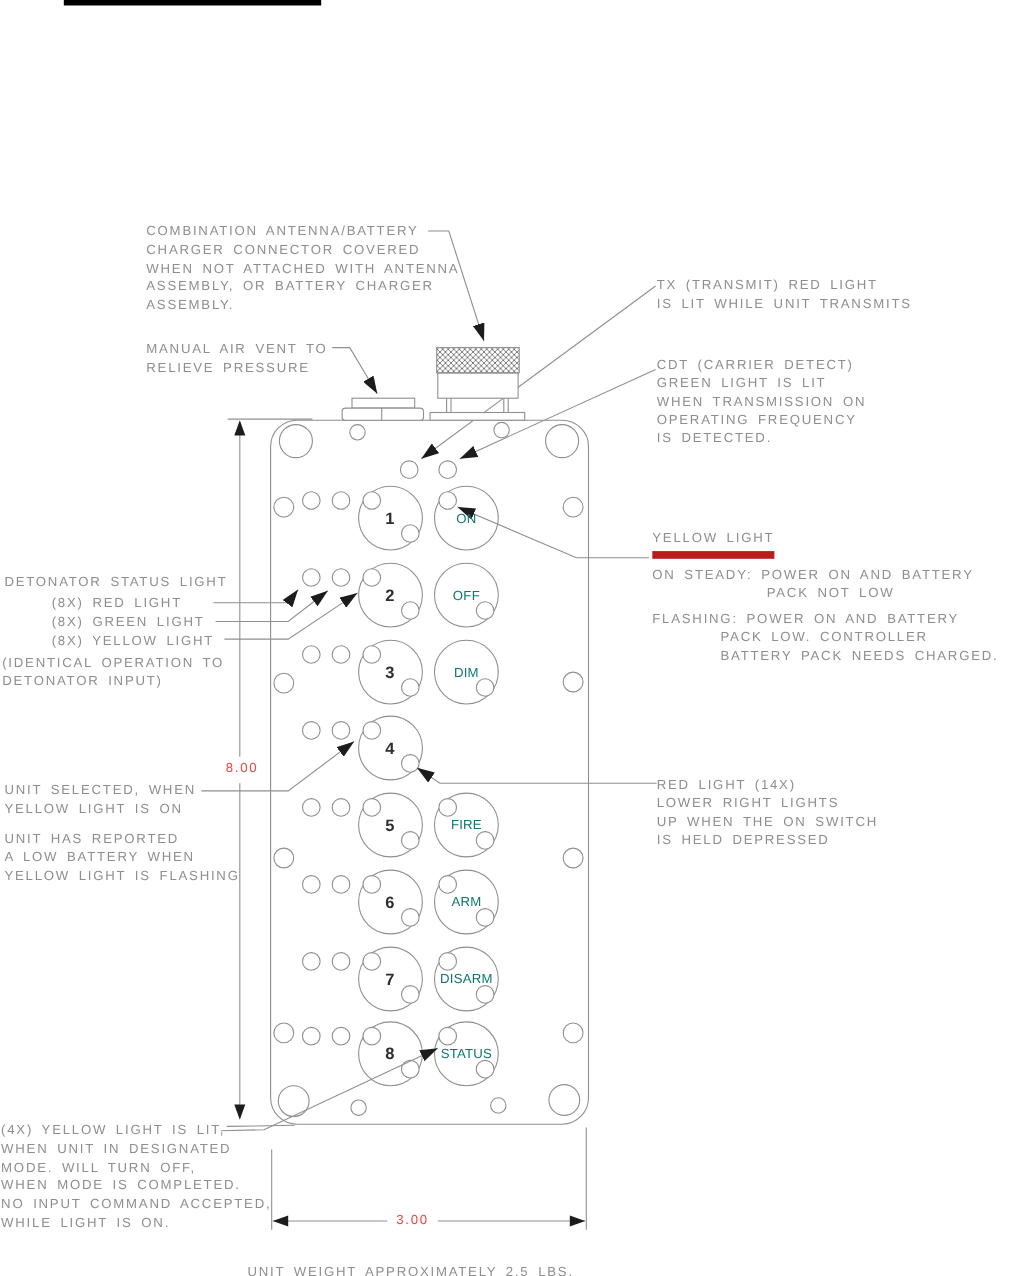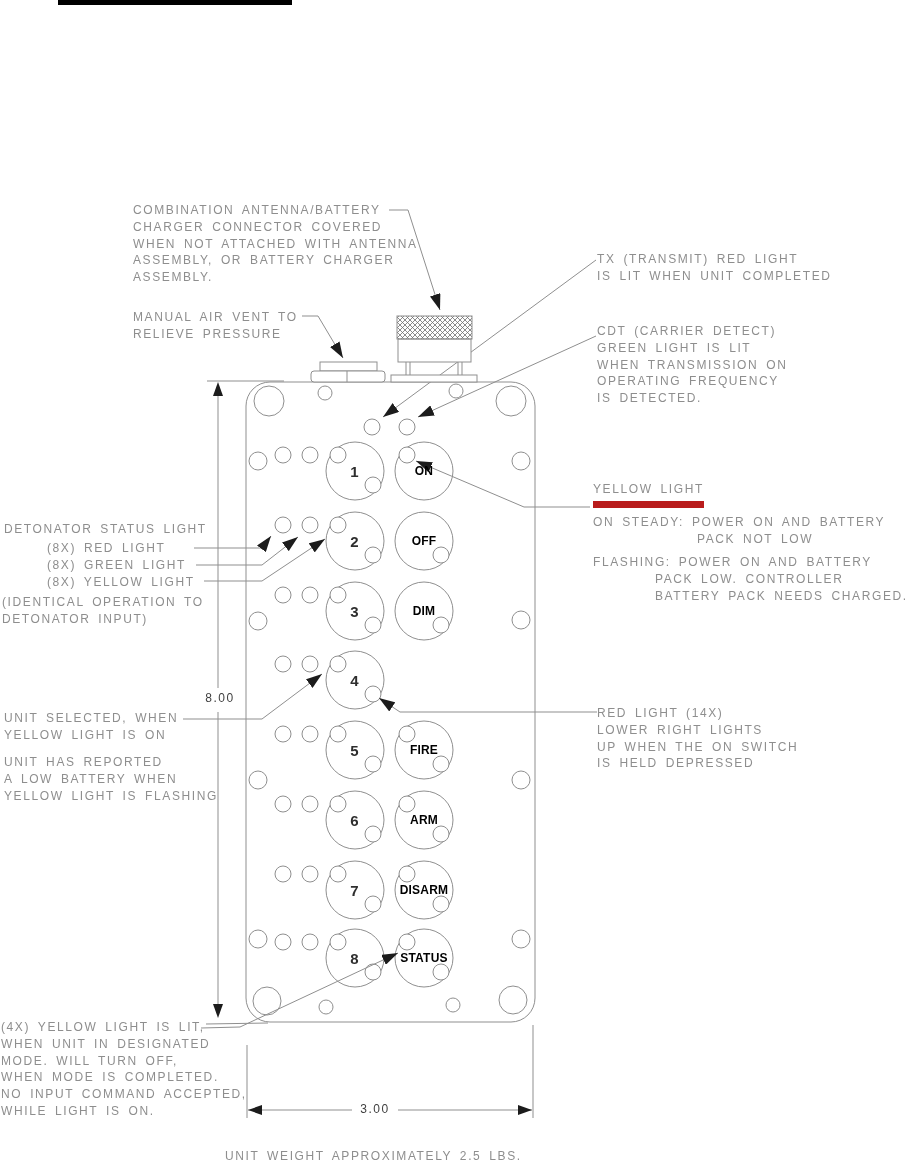--- a/index.html
+++ b/index.html
@@ -3,25 +3,25 @@
 <meta charset="utf-8">
 <style>
   html,body{margin:0;padding:0;background:#fff;}
   .stage{position:relative;width:917px;height:1160px;background:#fff;
          font-family:"Liberation Sans",sans-serif;overflow:hidden;}
   .titlebar{position:absolute;left:58px;top:0;width:234px;height:5px;background:#000;}
   svg.draw{position:absolute;left:0;top:0;}
   .co{position:absolute;font-size:12px;letter-spacing:1.6px;word-spacing:3px;
       line-height:16.8px;color:#8e8e8e;white-space:nowrap;}
   .ul{display:inline-block;border-bottom:7px solid #b91c1c;padding-bottom:3px;}
-  .dimlbl{position:absolute;font-size:12px;letter-spacing:1.5px;color:#404040;text-align:center;}
+  .dimlbl{position:absolute;font-size:12px;letter-spacing:1.5px;color:#ef4444;text-align:center;}
   .hit{position:absolute;width:58px;height:58px;border-radius:50%;
        display:flex;align-items:center;justify-content:center;cursor:pointer;}
   .num{font-size:15px;font-weight:700;color:#2e2e2e;letter-spacing:1px;}
-  .fn{font-size:12px;font-weight:700;color:#000000;letter-spacing:0.2px;}
+  .fn{font-size:12px;font-weight:400;color:#0f766e;letter-spacing:0.2px;}
   .footer{line-height:19px;text-align:left;margin-top:24px;}
 </style>
 </head>
 <body>
 
 <div class="stage">
 
   <div class="titlebar"></div>
 
   <svg class="draw" width="917" height="1160" viewBox="0 0 917 1160">
@@ -228,21 +228,21 @@
   <div class="co" style="left:133px;top:202px">
     <div>COMBINATION ANTENNA/BATTERY</div>
     <div>CHARGER CONNECTOR COVERED</div>
     <div>WHEN NOT ATTACHED WITH ANTENNA</div>
     <div>ASSEMBLY, OR BATTERY CHARGER</div>
     <div>ASSEMBLY.</div>
   </div>
 
   <div class="co" style="left:597px;top:251px">
     <div>TX (TRANSMIT) RED LIGHT</div>
-    <div>IS LIT WHEN UNIT COMPLETED</div>
+    <div>IS LIT WHILE UNIT TRANSMITS</div>
   </div>
 
   <div class="co" style="left:597px;top:323px">
     <div>CDT (CARRIER DETECT)</div>
     <div>GREEN LIGHT IS LIT</div>
     <div>WHEN TRANSMISSION ON</div>
     <div>OPERATING FREQUENCY</div>
     <div>IS DETECTED.</div>
   </div>
 

